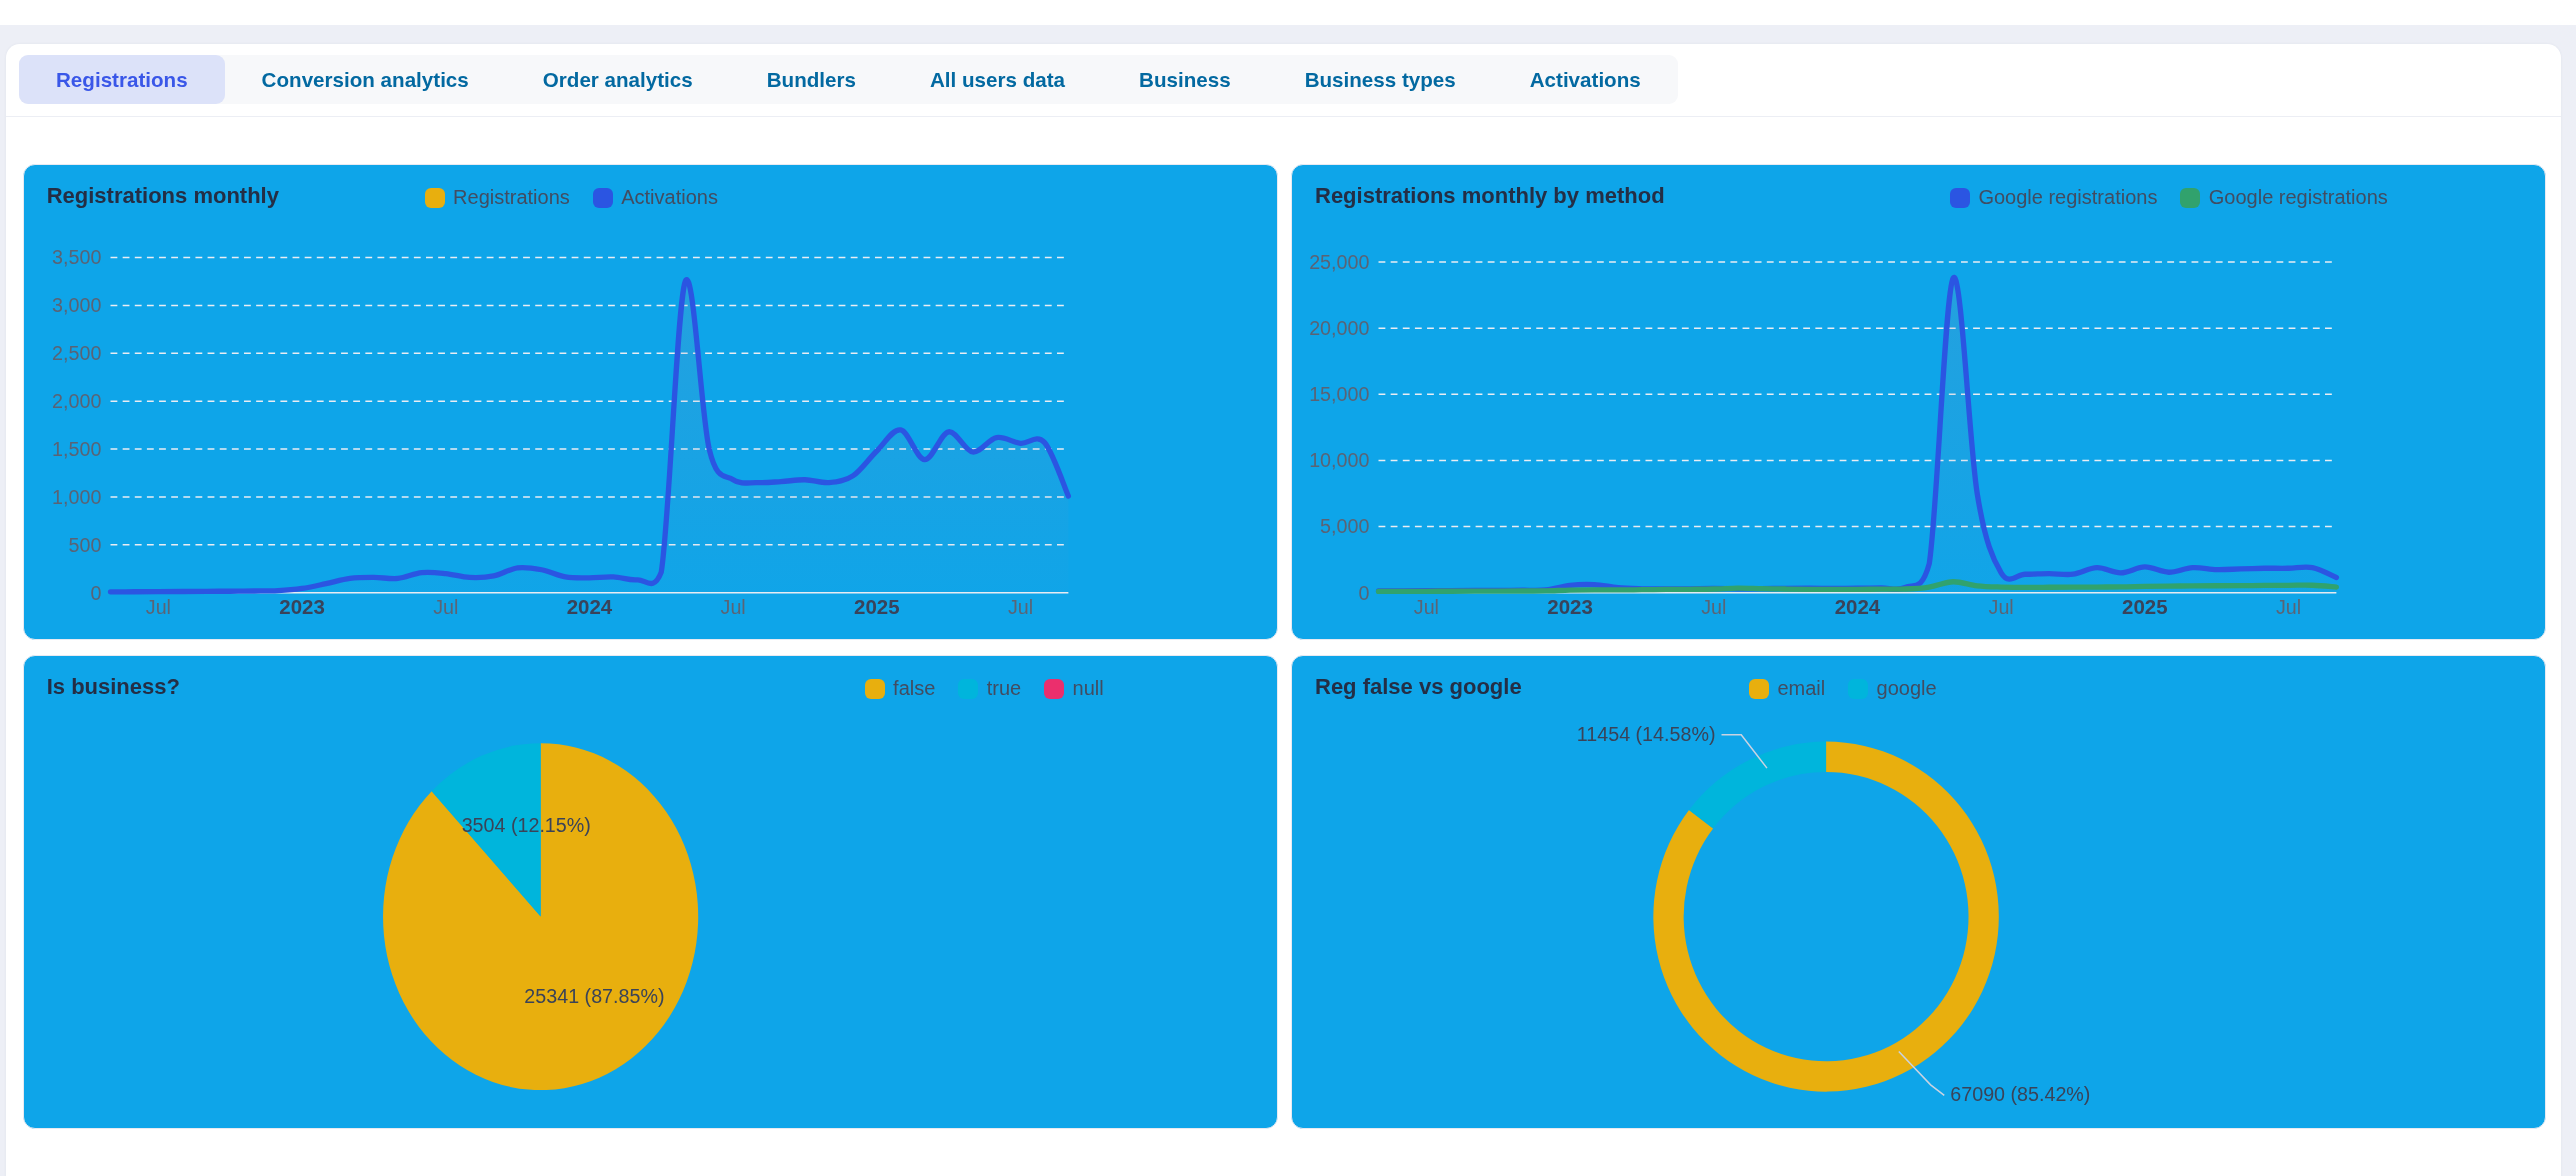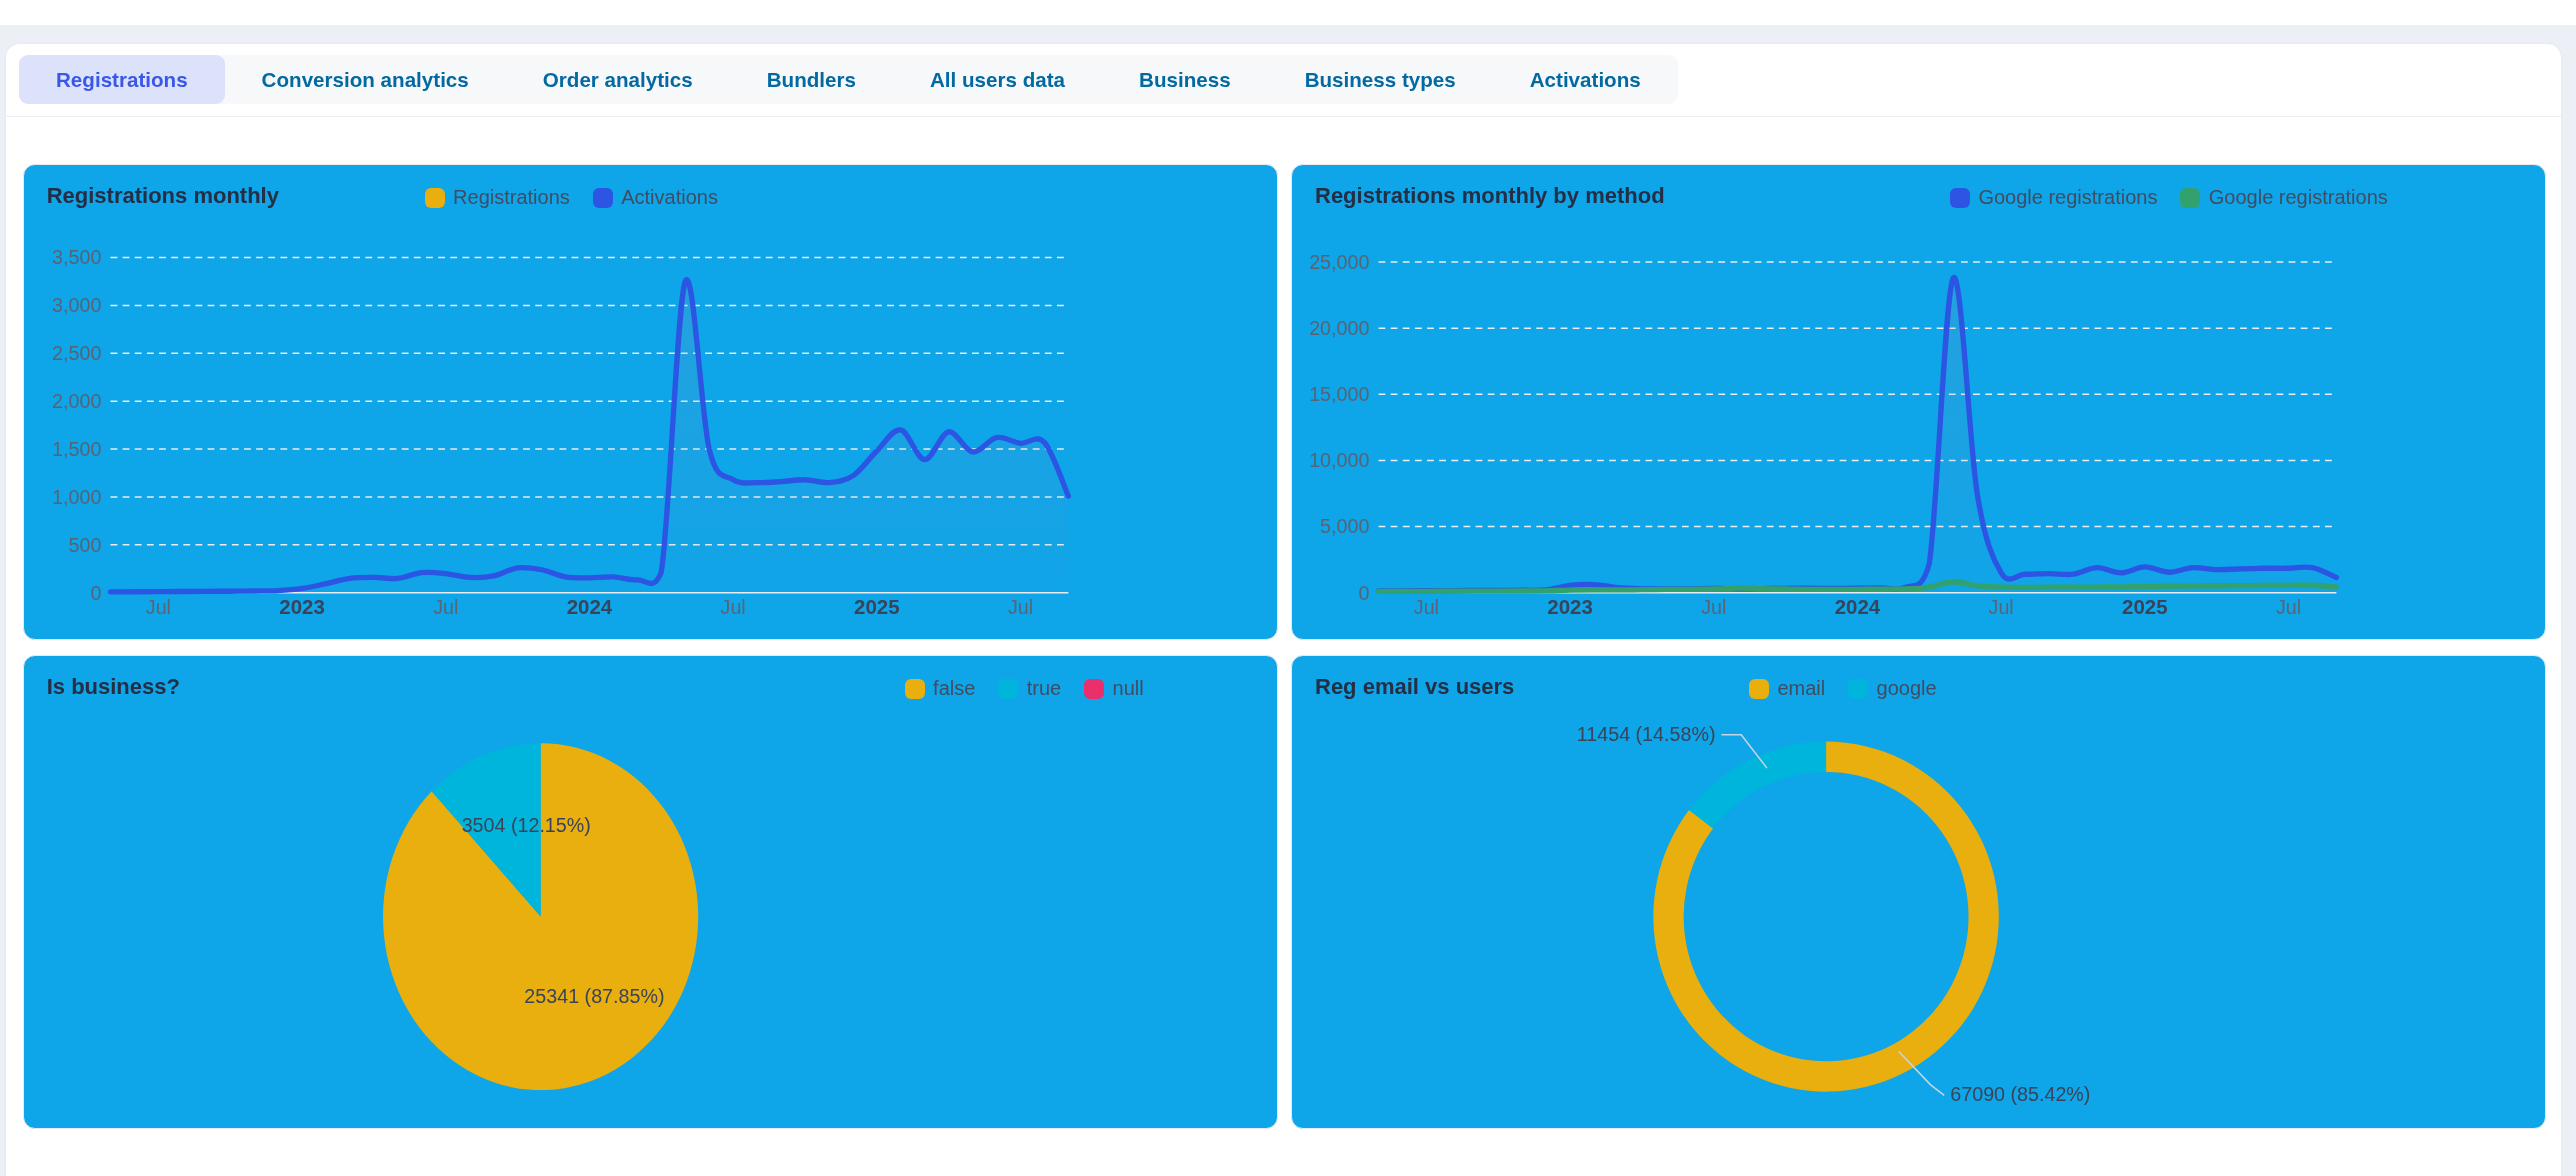--- a/index.html
+++ b/index.html
@@ -156,21 +156,21 @@
         <text x="1311.85" y="592" text-anchor="middle" class="xtick">Jul</text>
         <path d="M112,561.7328C117.3,561.7,133.0,561.6,143.6,561.6C154.1,561.5,164.6,561.4,175.2,561.4C185.7,561.3,196.2,561.3,206.7,561.2C217.3,561.2,227.8,561.1,238.3,561.0C248.8,561.0,259.4,560.9,269.9,560.9C280.4,560.8,290.9,560.8,301.4,560.7C312.0,560.6,322.5,561.4,333.0,560.3C343.5,559.3,354.1,555.4,364.6,554.2C375.1,553.0,385.7,552.7,396.2,553.2C406.7,553.7,417.2,556.4,427.8,557.4C438.3,558.3,448.8,558.5,459.3,558.8C469.8,559.1,480.4,559.1,490.9,559.1C501.4,559.1,512.0,558.9,522.5,558.8C533.0,558.7,543.5,558.4,554.0,558.4C564.6,558.4,575.1,558.7,585.6,558.8C596.1,558.8,606.7,558.7,617.2,558.6C627.7,558.5,638.3,558.3,648.8,558.2C659.3,558.2,669.8,558.1,680.4,558.1C690.9,558.1,701.4,558.2,711.9,558.2C722.4,558.2,733.0,558.2,743.5,558.1C754.0,558.0,764.6,557.9,775.1,557.7C785.6,557.5,796.1,562.4,806.6,557.0C817.2,551.7,827.7,564.0,838.2,525.6C848.8,457.6,859.3,164.3,869.8,148.9C880.3,133.5,890.9,368.4,901.4,433.2C911.9,498.0,922.4,520.1,933.0,537.8C943.5,555.6,954.0,539.4,964.5,539.6C975.0,539.7,985.6,538.7,996.1,538.7C1006.6,538.7,1017.1,540.9,1027.7,539.6C1038.2,538.3,1048.7,531.2,1059.3,530.9C1069.8,530.6,1080.3,538.0,1090.8,537.8C1101.4,537.7,1111.9,530.1,1122.4,530.0C1132.9,529.8,1143.4,536.8,1154.0,537.0C1164.5,537.1,1175.0,531.4,1185.5,530.9C1196.1,530.3,1206.6,533.2,1217.1,533.5C1227.7,533.8,1238.2,532.9,1248.7,532.6C1259.2,532.3,1269.8,531.9,1280.3,531.7C1290.8,531.6,1301.3,531.9,1311.8,531.7C1322.4,531.6,1332.9,528.8,1343.4,530.9C1354.0,532.9,1369.7,541.8,1375.0,543.9L1375.0,564L112.0,564Z" fill="url(#chart-1-g0)" stroke="none"></path>
         <path d="M112,561.7328C117.3,561.7,133.0,561.6,143.6,561.6C154.1,561.5,164.6,561.4,175.2,561.4C185.7,561.3,196.2,561.3,206.7,561.2C217.3,561.2,227.8,561.1,238.3,561.0C248.8,561.0,259.4,560.9,269.9,560.9C280.4,560.8,290.9,560.8,301.4,560.7C312.0,560.6,322.5,561.4,333.0,560.3C343.5,559.3,354.1,555.4,364.6,554.2C375.1,553.0,385.7,552.7,396.2,553.2C406.7,553.7,417.2,556.4,427.8,557.4C438.3,558.3,448.8,558.5,459.3,558.8C469.8,559.1,480.4,559.1,490.9,559.1C501.4,559.1,512.0,558.9,522.5,558.8C533.0,558.7,543.5,558.4,554.0,558.4C564.6,558.4,575.1,558.7,585.6,558.8C596.1,558.8,606.7,558.7,617.2,558.6C627.7,558.5,638.3,558.3,648.8,558.2C659.3,558.2,669.8,558.1,680.4,558.1C690.9,558.1,701.4,558.2,711.9,558.2C722.4,558.2,733.0,558.2,743.5,558.1C754.0,558.0,764.6,557.9,775.1,557.7C785.6,557.5,796.1,562.4,806.6,557.0C817.2,551.7,827.7,564.0,838.2,525.6C848.8,457.6,859.3,164.3,869.8,148.9C880.3,133.5,890.9,368.4,901.4,433.2C911.9,498.0,922.4,520.1,933.0,537.8C943.5,555.6,954.0,539.4,964.5,539.6C975.0,539.7,985.6,538.7,996.1,538.7C1006.6,538.7,1017.1,540.9,1027.7,539.6C1038.2,538.3,1048.7,531.2,1059.3,530.9C1069.8,530.6,1080.3,538.0,1090.8,537.8C1101.4,537.7,1111.9,530.1,1122.4,530.0C1132.9,529.8,1143.4,536.8,1154.0,537.0C1164.5,537.1,1175.0,531.4,1185.5,530.9C1196.1,530.3,1206.6,533.2,1217.1,533.5C1227.7,533.8,1238.2,532.9,1248.7,532.6C1259.2,532.3,1269.8,531.9,1280.3,531.7C1290.8,531.6,1301.3,531.9,1311.8,531.7C1322.4,531.6,1332.9,528.8,1343.4,530.9C1354.0,532.9,1369.7,541.8,1375.0,543.9" fill="none" stroke="#2B55E2" stroke-width="7" stroke-linecap="round" stroke-linejoin="round"></path>
         <path d="M112,562.256C117.3,562.2,133.0,562.2,143.6,562.2C154.1,562.1,164.6,562.1,175.2,562.1C185.7,562.1,196.2,562.0,206.7,562.0C217.3,562.0,227.8,561.9,238.3,561.9C248.8,561.9,259.4,561.8,269.9,561.8C280.4,561.8,290.9,561.8,301.4,561.7C312.0,561.7,322.5,561.8,333.0,561.6C343.5,561.4,354.1,560.7,364.6,560.5C375.1,560.3,385.7,560.2,396.2,560.2C406.7,560.1,417.2,560.4,427.8,560.3C438.3,560.3,448.8,560.1,459.3,560.0C469.8,559.9,480.4,559.7,490.9,559.6C501.4,559.6,512.0,559.6,522.5,559.5C533.0,559.4,543.5,559.4,554.0,559.1C564.6,558.9,575.1,558.0,585.6,557.9C596.1,557.8,606.7,558.4,617.2,558.6C627.7,558.8,638.3,559.0,648.8,559.1C659.3,559.3,669.8,559.4,680.4,559.5C690.9,559.6,701.4,559.6,711.9,559.6C722.4,559.6,733.0,559.5,743.5,559.5C754.0,559.4,764.6,559.3,775.1,559.3C785.6,559.2,796.1,559.6,806.6,559.1C817.2,558.7,827.7,558.1,838.2,556.5C848.8,554.9,859.3,549.8,869.8,549.5C880.3,549.3,890.9,553.8,901.4,554.9C911.9,556.1,922.4,556.2,933.0,556.5C943.5,556.8,954.0,557.0,964.5,557.0C975.0,557.1,985.6,556.9,996.1,556.8C1006.6,556.8,1017.1,556.7,1027.7,556.7C1038.2,556.6,1048.7,556.6,1059.3,556.5C1069.8,556.4,1080.3,556.5,1090.8,556.3C1101.4,556.2,1111.9,555.8,1122.4,555.6C1132.9,555.5,1143.4,555.4,1154.0,555.3C1164.5,555.2,1175.0,555.0,1185.5,554.9C1196.1,554.8,1206.6,554.8,1217.1,554.8C1227.7,554.7,1238.2,554.6,1248.7,554.6C1259.2,554.5,1269.8,554.5,1280.3,554.4C1290.8,554.3,1301.3,554.3,1311.8,554.2C1322.4,554.2,1332.9,553.7,1343.4,554.1C1354.0,554.4,1369.7,556.1,1375.0,556.5L1375.0,564L112.0,564Z" fill="url(#chart-1-g1)" stroke="none"></path>
         <path d="M112,562.256C117.3,562.2,133.0,562.2,143.6,562.2C154.1,562.1,164.6,562.1,175.2,562.1C185.7,562.1,196.2,562.0,206.7,562.0C217.3,562.0,227.8,561.9,238.3,561.9C248.8,561.9,259.4,561.8,269.9,561.8C280.4,561.8,290.9,561.8,301.4,561.7C312.0,561.7,322.5,561.8,333.0,561.6C343.5,561.4,354.1,560.7,364.6,560.5C375.1,560.3,385.7,560.2,396.2,560.2C406.7,560.1,417.2,560.4,427.8,560.3C438.3,560.3,448.8,560.1,459.3,560.0C469.8,559.9,480.4,559.7,490.9,559.6C501.4,559.6,512.0,559.6,522.5,559.5C533.0,559.4,543.5,559.4,554.0,559.1C564.6,558.9,575.1,558.0,585.6,557.9C596.1,557.8,606.7,558.4,617.2,558.6C627.7,558.8,638.3,559.0,648.8,559.1C659.3,559.3,669.8,559.4,680.4,559.5C690.9,559.6,701.4,559.6,711.9,559.6C722.4,559.6,733.0,559.5,743.5,559.5C754.0,559.4,764.6,559.3,775.1,559.3C785.6,559.2,796.1,559.6,806.6,559.1C817.2,558.7,827.7,558.1,838.2,556.5C848.8,554.9,859.3,549.8,869.8,549.5C880.3,549.3,890.9,553.8,901.4,554.9C911.9,556.1,922.4,556.2,933.0,556.5C943.5,556.8,954.0,557.0,964.5,557.0C975.0,557.1,985.6,556.9,996.1,556.8C1006.6,556.8,1017.1,556.7,1027.7,556.7C1038.2,556.6,1048.7,556.6,1059.3,556.5C1069.8,556.4,1080.3,556.5,1090.8,556.3C1101.4,556.2,1111.9,555.8,1122.4,555.6C1132.9,555.5,1143.4,555.4,1154.0,555.3C1164.5,555.2,1175.0,555.0,1185.5,554.9C1196.1,554.8,1206.6,554.8,1217.1,554.8C1227.7,554.7,1238.2,554.6,1248.7,554.6C1259.2,554.5,1269.8,554.5,1280.3,554.4C1290.8,554.3,1301.3,554.3,1311.8,554.2C1322.4,554.2,1332.9,553.7,1343.4,554.1C1354.0,554.4,1369.7,556.1,1375.0,556.5" fill="none" stroke="#31A26D" stroke-width="7" stroke-linecap="round" stroke-linejoin="round"></path>
       </svg>
   </section>
 
   <section class="card" id="card-2">
     <h3>Is business?</h3>
-    <div class="legend" id="legend-2" style="left: 841px; margin-left: 40px;">
+    <div class="legend" id="legend-2" style="left: 841px;">
         <span class="legend-item">
           <span class="chip" style="background: rgb(232, 175, 14);"></span>
           <span>false</span>
         </span>
         <span class="legend-item">
           <span class="chip" style="background: rgb(0, 181, 220);"></span>
           <span>true</span>
         </span>
         <span class="legend-item">
           <span class="chip" style="background: rgb(235, 47, 109);"></span>
@@ -179,21 +179,21 @@
       </div>
     <svg class="chart" id="chart-2" viewBox="0 0 1648 623">
         <path d="M679,344L679.0,115.0A208,229 0 1 1 535.2,178.5Z" fill="#E8AF0E" stroke="none"></path>
         <path d="M679,344L535.2,178.5A208,229 0 0 1 679.0,115.0Z" fill="#00B5DC" stroke="none"></path>
         <text x="750" y="458" text-anchor="middle" class="pie-label">25341 (87.85%)</text>
         <text x="660" y="232" text-anchor="middle" class="pie-label">3504 (12.15%)</text>
       </svg>
   </section>
 
   <section class="card" id="card-3">
-    <h3>Reg email vs users</h3>
+    <h3>Reg false vs google</h3>
     <div class="legend" id="legend-3" style="left: 457px;">
         <span class="legend-item">
           <span class="chip" style="background: rgb(232, 175, 14);"></span>
           <span>email</span>
         </span>
         <span class="legend-item">
           <span class="chip" style="background: rgb(0, 181, 220);"></span>
           <span>google</span>
         </span>
       </div>

